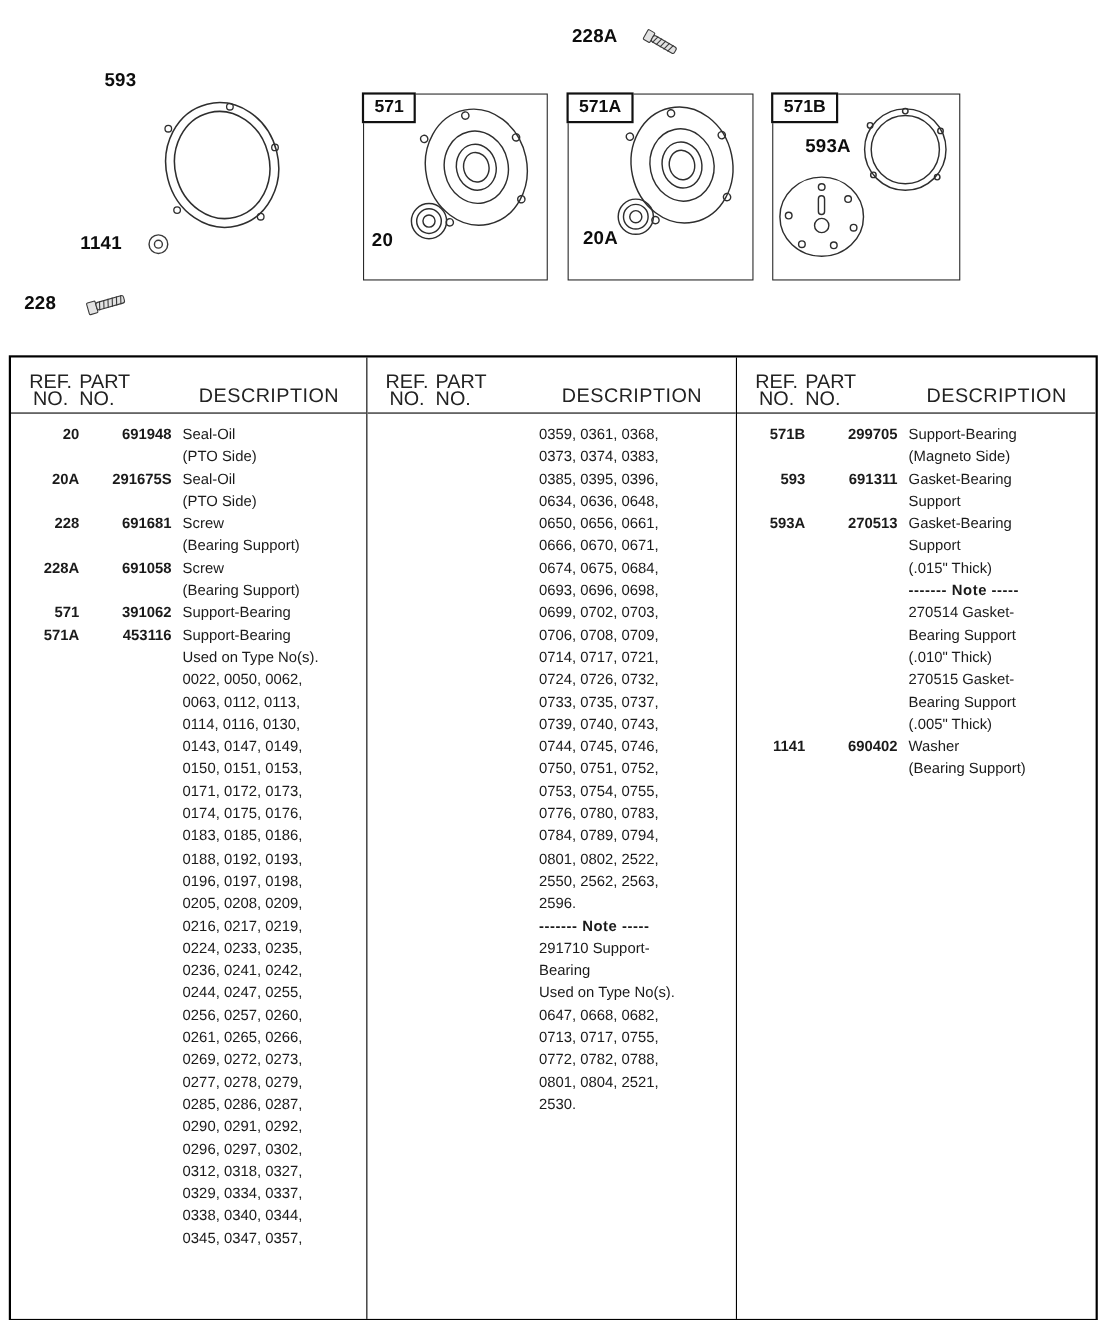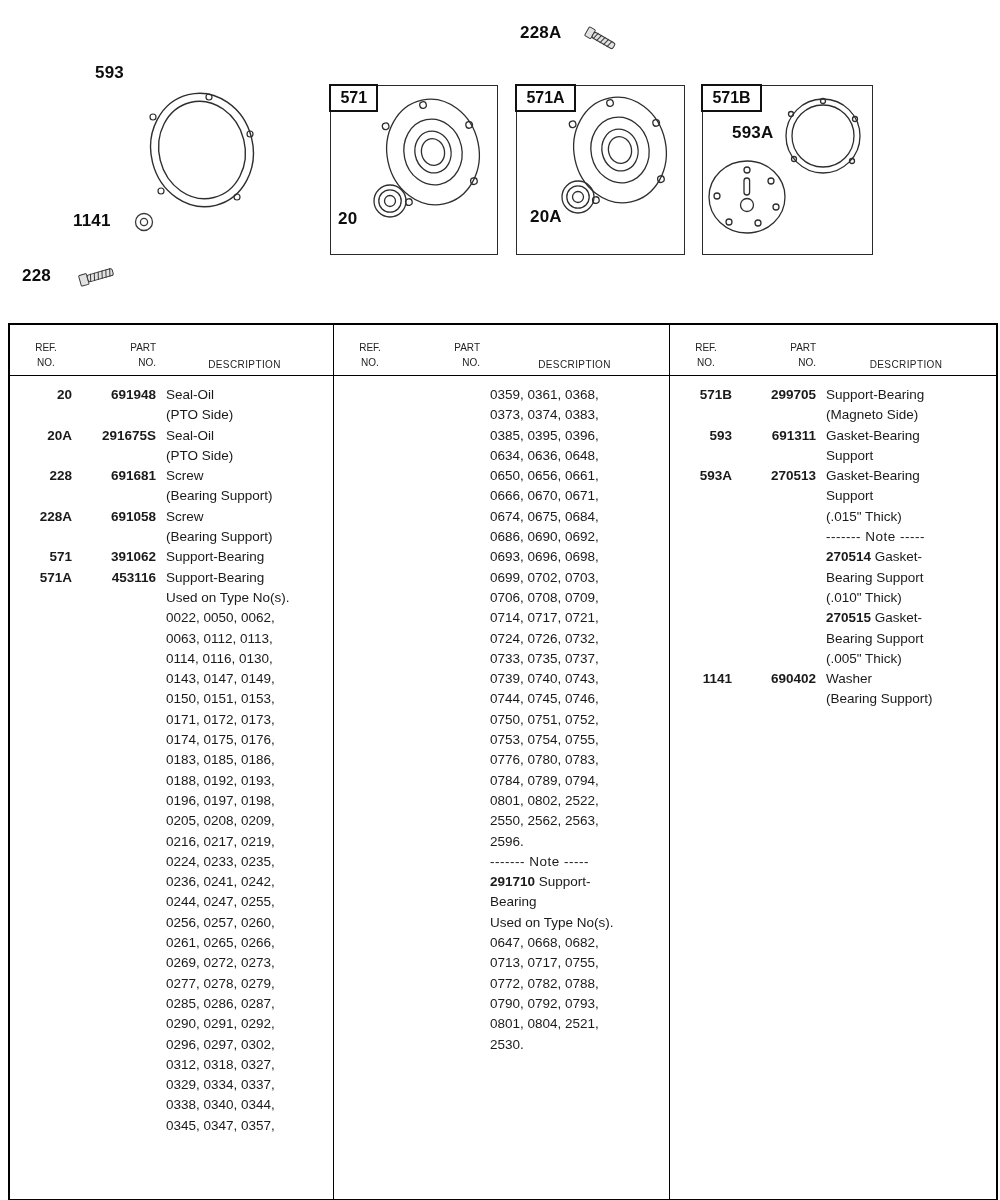--- a/index.html
+++ b/index.html
@@ -9,31 +9,31 @@
   .art{position:absolute;left:0;top:0}
   .dlabel{position:absolute;font-weight:700;font-size:17px;color:#0d0d0d;letter-spacing:.2px}
   .pbox{position:absolute;border:1.6px solid #2a2a2a}
   .pbox-label{position:absolute;top:-1.6px;left:-1.6px;border:2.4px solid #111;background:#fff;
               font-weight:700;font-size:16px;line-height:1;padding:4px 9px;color:#0d0d0d}
   .ptable{position:absolute;left:8px;top:323px;width:986px;height:874px;border:2px solid #000;
           display:grid;grid-template-columns:324px 336px 1fr;background:#fff}
   .tcol{border-right:1.3px solid #000;overflow:hidden;display:flex;flex-direction:column}
   .tcol:last-child{border-right:0}
   .thead{height:45px;flex:none;border-bottom:1.8px solid #000;display:flex;align-items:flex-end;
-         padding:0 0 5px 10px;font-size:10px;color:#222}
+         padding:0 0 5px 10px;font-size:18px;color:#222}
   .h-ref{width:52px;text-align:center;line-height:15px}
-  .h-part{width:84px;text-align:right;line-height:15px}
+  .h-part{width:84px;text-align:left;line-height:15px}
   .h-desc{flex:1;text-align:center;letter-spacing:.4px}
   .rows{padding:9px 4px 0 10px}
   .trow{display:flex;font-size:13.5px;line-height:20.3px;white-space:nowrap}
   .c-ref{width:52px;flex:none;text-align:right;font-weight:700}
   .c-part{width:84px;flex:none;text-align:right;font-weight:700}
   .c-desc{margin-left:10px;flex:1;text-align:left}
-  .c-desc b{font-weight:700}
-  .trow.note .c-desc{font-weight:400;letter-spacing:.5px}
+  .c-desc b{font-weight:400}
+  .trow.note .c-desc{font-weight:700;letter-spacing:.5px}
 </style>
 </head>
 <body>
 
 <div class="diagram">
   <svg class="art" width="1000" height="323" viewBox="0 0 1000 323">
 
     <g fill="none" stroke="#2e2e2e" stroke-width="1.4" transform="rotate(-14 202 150)">
       <ellipse cx="202" cy="150" rx="51" ry="57"></ellipse>
       <ellipse cx="202" cy="150" rx="43" ry="49"></ellipse>
@@ -398,25 +398,20 @@
           <span class="c-desc">0666, 0670, 0671,</span>
         </div>
         <div class="trow">
           <span class="c-ref"></span>
           <span class="c-part"></span>
           <span class="c-desc">0674, 0675, 0684,</span>
         </div>
         <div class="trow">
           <span class="c-ref"></span>
           <span class="c-part"></span>
-          <span class="c-desc">0686, 0690, 0692,</span>
-        </div>
-        <div class="trow">
-          <span class="c-ref"></span>
-          <span class="c-part"></span>
           <span class="c-desc">0693, 0696, 0698,</span>
         </div>
         <div class="trow">
           <span class="c-ref"></span>
           <span class="c-part"></span>
           <span class="c-desc">0699, 0702, 0703,</span>
         </div>
         <div class="trow">
           <span class="c-ref"></span>
           <span class="c-part"></span>
@@ -509,25 +504,20 @@
         </div>
         <div class="trow">
           <span class="c-ref"></span>
           <span class="c-part"></span>
           <span class="c-desc">0713, 0717, 0755,</span>
         </div>
         <div class="trow">
           <span class="c-ref"></span>
           <span class="c-part"></span>
           <span class="c-desc">0772, 0782, 0788,</span>
-        </div>
-        <div class="trow">
-          <span class="c-ref"></span>
-          <span class="c-part"></span>
-          <span class="c-desc">0790, 0792, 0793,</span>
         </div>
         <div class="trow">
           <span class="c-ref"></span>
           <span class="c-part"></span>
           <span class="c-desc">0801, 0804, 2521,</span>
         </div>
         <div class="trow">
           <span class="c-ref"></span>
           <span class="c-part"></span>
           <span class="c-desc">2530.</span>

